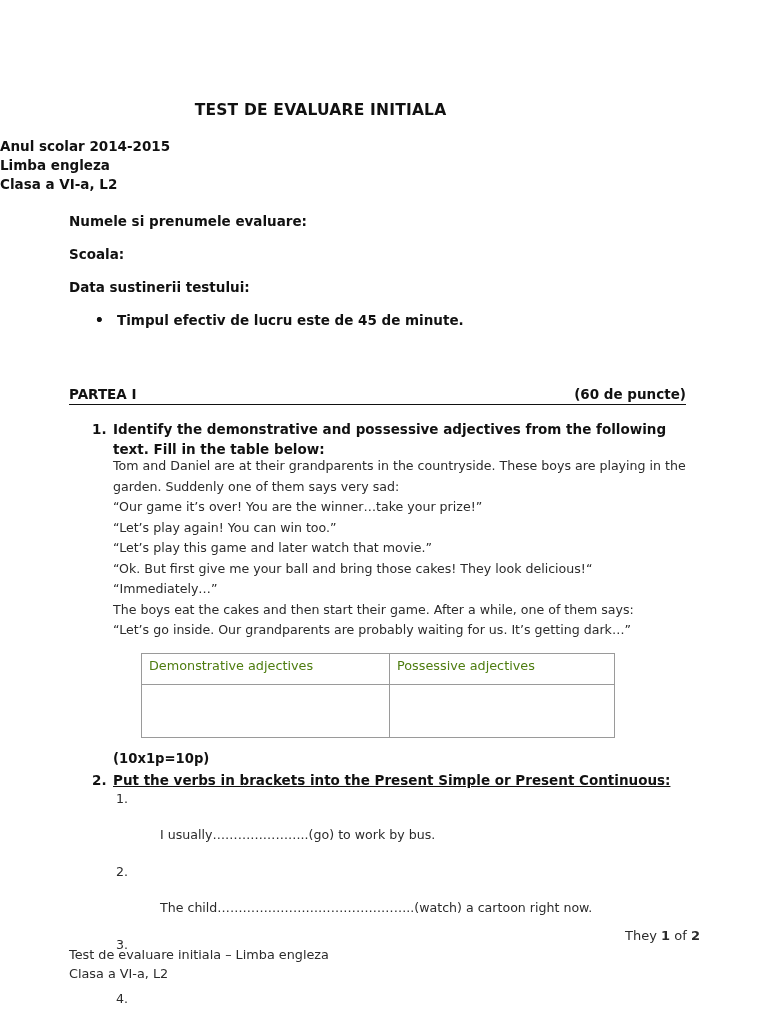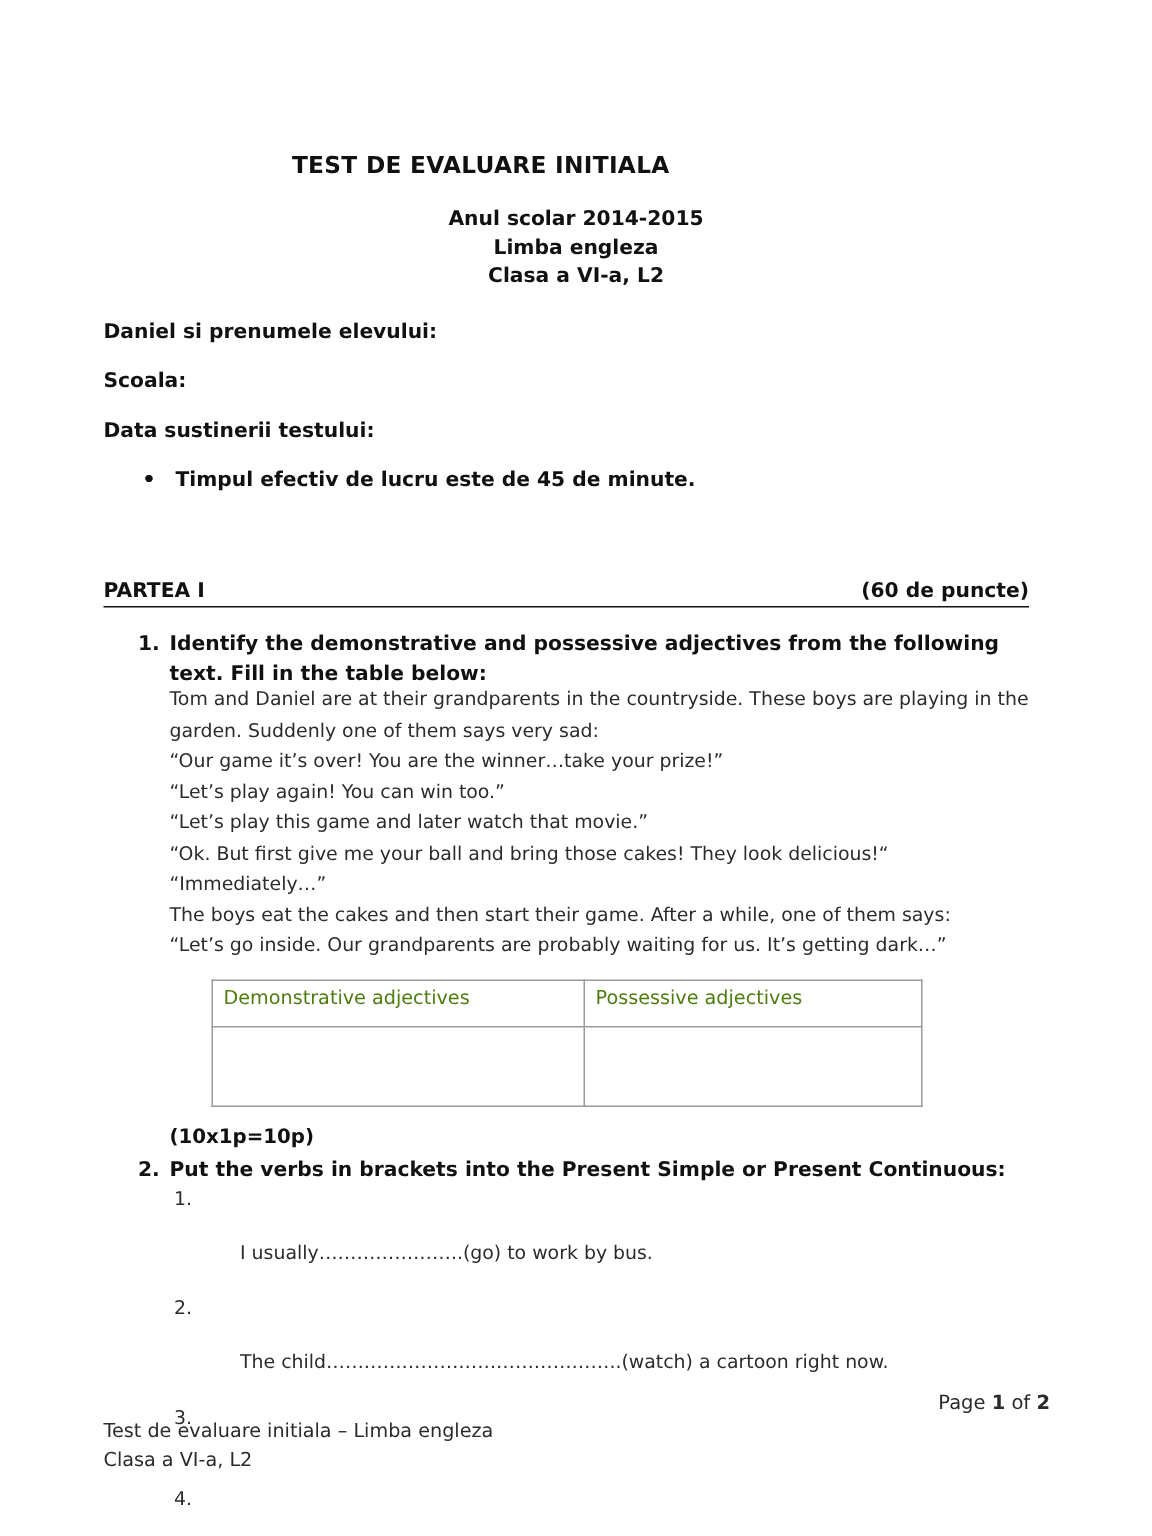--- a/index.html
+++ b/index.html
@@ -35,21 +35,21 @@
     text-align: center;
     font-size: 15.5px;
     font-weight: bold;
     letter-spacing: 0.2px;
   }
   .subtitle-block {
     position: absolute;
     left: 0;
     top: 137px;
     width: 768px;
-    text-align: center;
+    text-align: left;
     font-size: 13.5px;
     font-weight: bold;
     line-height: 19px;
   }
   .subtitle-block div { white-space: pre; }
 
   
   .field-line {
     position: absolute;
     left: 69px;
@@ -172,20 +172,21 @@
   }
   .ex2-heading .num {
     position: absolute;
     left: 0px;
     top: 0;
   }
   .ex2-heading .txt {
     display: block;
     padding-left: 21px;
     white-space: pre;
+    text-decoration: underline;
   }
 
   .ex2-items {
     position: absolute;
     left: 116px;
     top: 790px;
     width: 580px;
     font-size: 12.6px;
     line-height: 18.2px;
     color: #2b2b2b;
@@ -229,21 +230,21 @@
 <div class="page">
 
   <div class="doc-title">TEST DE EVALUARE INITIALA</div>
 
   <div class="subtitle-block">
     <div>Anul scolar 2014-2015</div>
     <div>Limba engleza</div>
     <div>Clasa a VI-a, L2</div>
   </div>
 
-  <div class="field-line field-1">Daniel si prenumele elevului:</div>
+  <div class="field-line field-1">Numele si prenumele evaluare:</div>
   <div class="field-line field-2">Scoala:</div>
   <div class="field-line field-3">Data sustinerii testului:</div>
 
   <div class="bullets">
     <div class="bullet-row">
       <span class="bullet-dot">•</span>
     </div>
     <div class="bullet-row">
       <span class="bullet-dot">•</span>
       <span>Timpul efectiv de lucru este de 45 de minute.</span>
@@ -308,21 +309,21 @@
       <span class="inum">3.</span>
     </div>
     <div class="ex2-item">
       <span class="inum">4.</span>
       
     </div>
 
   </div>
 
   <div class="page-number">
-    <span>Page </span><b>1</b><span> of </span><b>2</b>
+    <span>They </span><b>1</b><span> of </span><b>2</b>
   </div>
 
   <div class="footer-lines">
     <div>Test de evaluare initiala – Limba engleza</div>
     <div>Clasa a VI-a, L2</div>
   </div>
 
 </div>
 
 </body></html>

